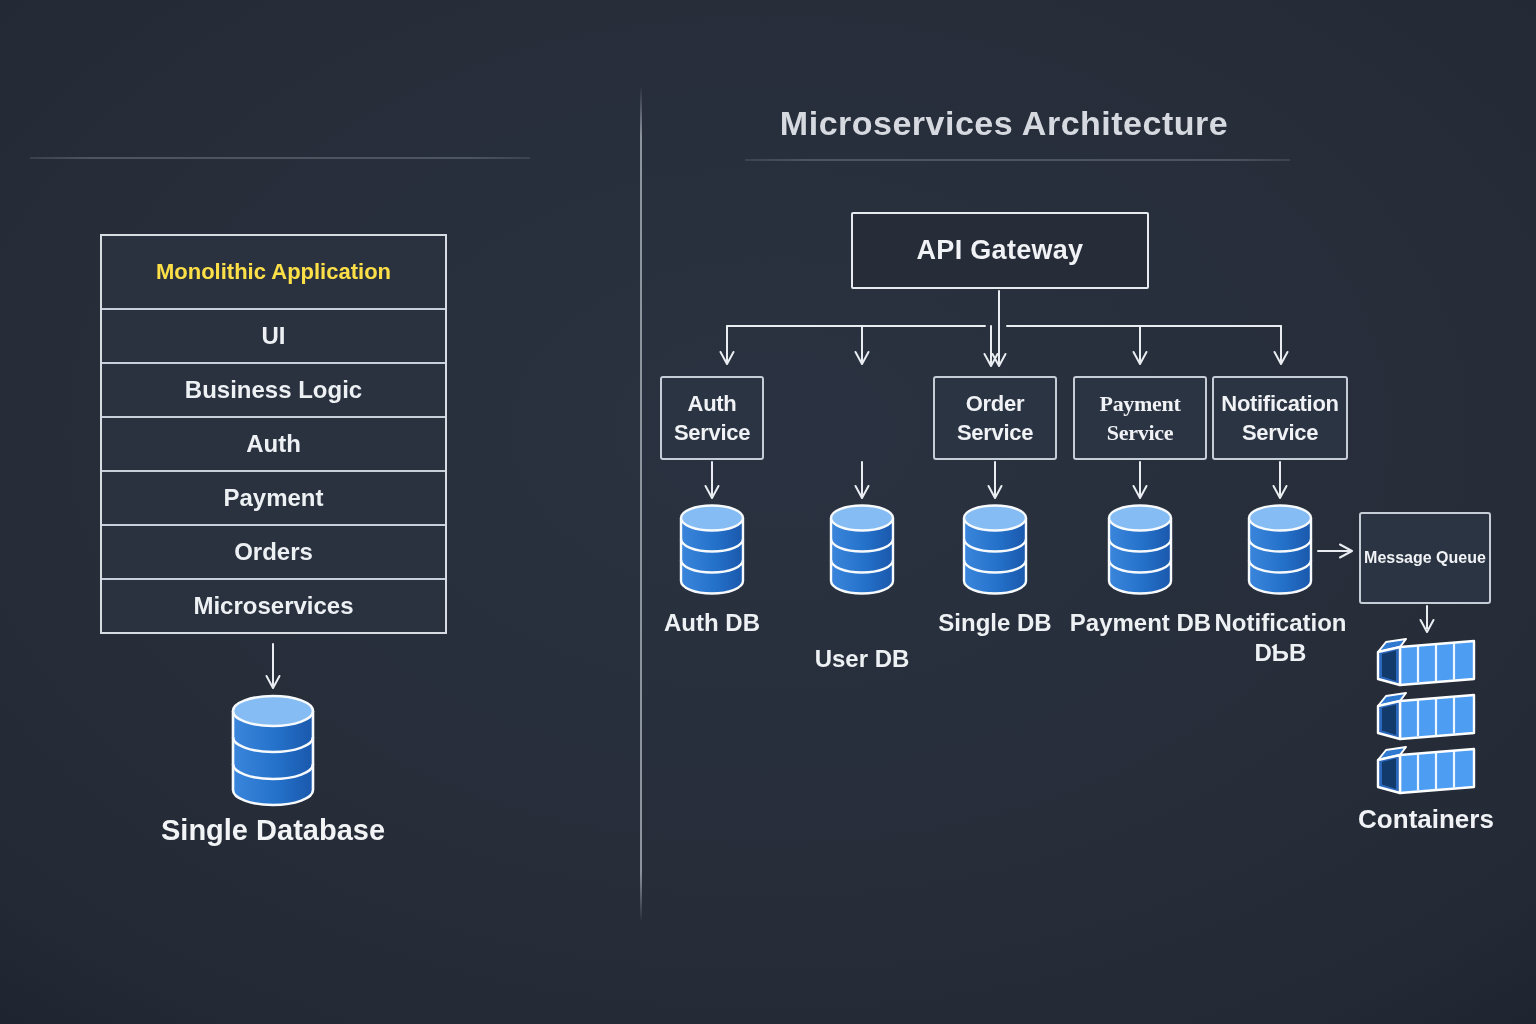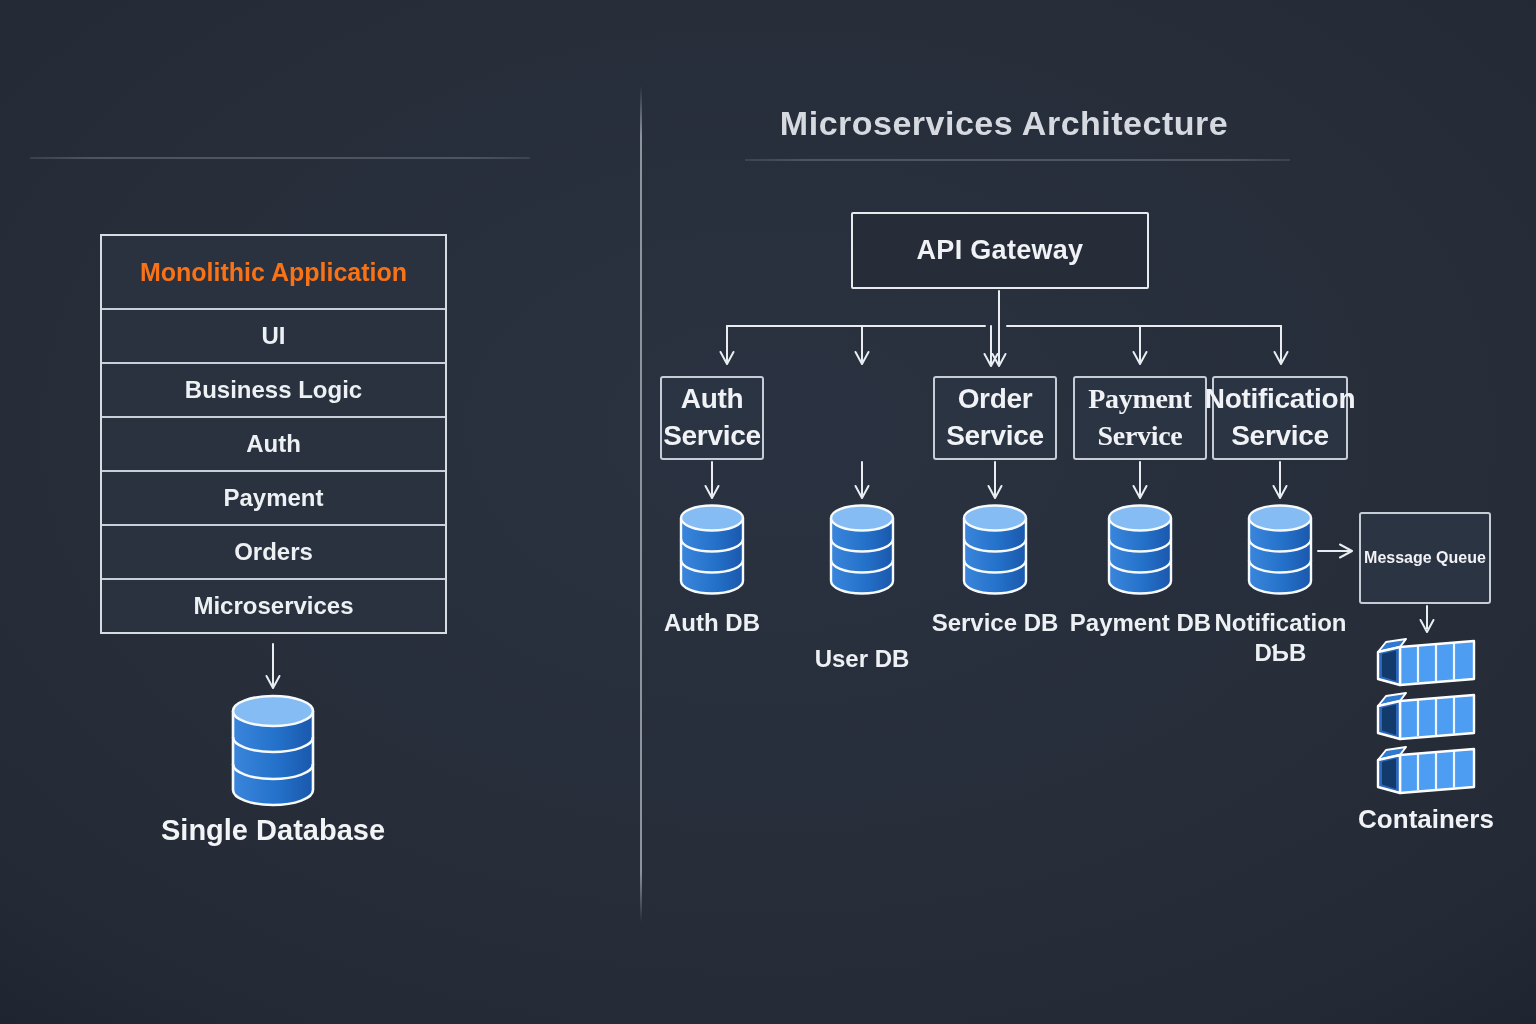--- a/index.html
+++ b/index.html
@@ -18,34 +18,34 @@
   .title-underline{height:2px;background:linear-gradient(90deg,rgba(120,128,140,.25),#4d5561 12%,#4d5561 88%,rgba(120,128,140,.25));}
   .divider{width:2px;background:linear-gradient(180deg,rgba(141,148,158,0),#8d949e 6%,#8d949e 94%,rgba(141,148,158,0));}
 
   
   .mono-box{
     width:347px;border:2px solid #d7dce3;background:#2a3240;
     display:flex;flex-direction:column;box-sizing:border-box;
   }
   .mono-header{
     height:72px;display:flex;align-items:center;justify-content:center;
-    font-size:25px;font-weight:700;color:#f97316;
+    font-size:22px;font-weight:700;color:#fde047;
   }
   .mono-row{
     height:52px;border-top:2px solid #c9cfd8;
     display:flex;align-items:center;justify-content:center;
     font-size:24px;font-weight:700;color:#eef1f4;
   }
 
   .node-box{
     box-sizing:border-box;border:2px solid #c7cdd6;border-radius:3px;
     background:#2b3443;display:flex;align-items:center;justify-content:center;
     text-align:center;font-weight:700;color:#f0f2f5;
   }
-  .svc{font-size:28px;line-height:1.32;letter-spacing:-.3px;}
+  .svc{font-size:22px;line-height:1.32;letter-spacing:-.3px;}
   .gateway{font-size:27px;border-color:#e7ebf0;background:#262d39;border-radius:2px;letter-spacing:.3px;}
   .mq{font-size:16px;line-height:1.3;}
 
   .db-label{
     text-align:center;font-size:24px;font-weight:700;color:#eef1f4;line-height:1.25;
   }
   .big-label{font-size:29px;font-weight:700;color:#f2f4f6;text-align:center;white-space:nowrap;}
   .containers-label{font-size:26px;font-weight:700;color:#f0f2f5;text-align:center;}
   svg{display:block;}
   .overlay{position:absolute;left:0;top:0;pointer-events:none;}
@@ -123,21 +123,21 @@
   </svg>
   <svg class="abs" style="left:1246px;top:503px;" width="68" height="94" viewBox="0 0 68 94">
     <path d="M3 15 L3 78 A31 12.5 0 0 0 65 78 L65 15" fill="url(#cylBody)" stroke="#f7fafc" stroke-width="2.4"></path>
     <path d="M3 36 A31 12.5 0 0 0 65 36" fill="none" stroke="#f7fafc" stroke-width="2.4"></path>
     <path d="M3 57 A31 12.5 0 0 0 65 57" fill="none" stroke="#f7fafc" stroke-width="2.4"></path>
     <ellipse cx="34" cy="15" rx="31" ry="12.5" fill="#85bcf3" stroke="#f7fafc" stroke-width="2.4"></ellipse>
   </svg>
 
   <div class="abs db-label" style="left:632px;top:608px;width:160px;">Auth DB</div>
   <div class="abs db-label" style="left:782px;top:644px;width:160px;">User DB</div>
-  <div class="abs db-label" style="left:915px;top:608px;width:160px;">Service DB</div>
+  <div class="abs db-label" style="left:915px;top:608px;width:160px;">Single DB</div>
   <div class="abs db-label" style="left:1058px;top:608px;width:165px;">Payment DB</div>
   <div class="abs db-label" style="left:1203px;top:608px;width:155px;">Notification DƄB</div>
 
   <div class="abs node-box mq" style="left:1359px;top:512px;width:132px;height:92px;">Message Queue</div>
 
   <svg class="abs" style="left:1374px;top:636px;" width="104" height="52" viewBox="0 0 104 52">
     <polygon points="4,16 12,6 32,3 26,11" fill="#2f79d0" stroke="#fff" stroke-width="2" stroke-linejoin="round"></polygon>
     <polygon points="26,11 100,5 100,43 26,49" fill="#4d9df2" stroke="#fff" stroke-width="2.4" stroke-linejoin="round"></polygon>
     <polygon points="4,16 26,11 26,49 4,43" fill="#2b67bb" stroke="#fff" stroke-width="2.4" stroke-linejoin="round"></polygon>
     <polygon points="8,18 22,14.5 22,45 8,40.5" fill="#123a6b"></polygon>

